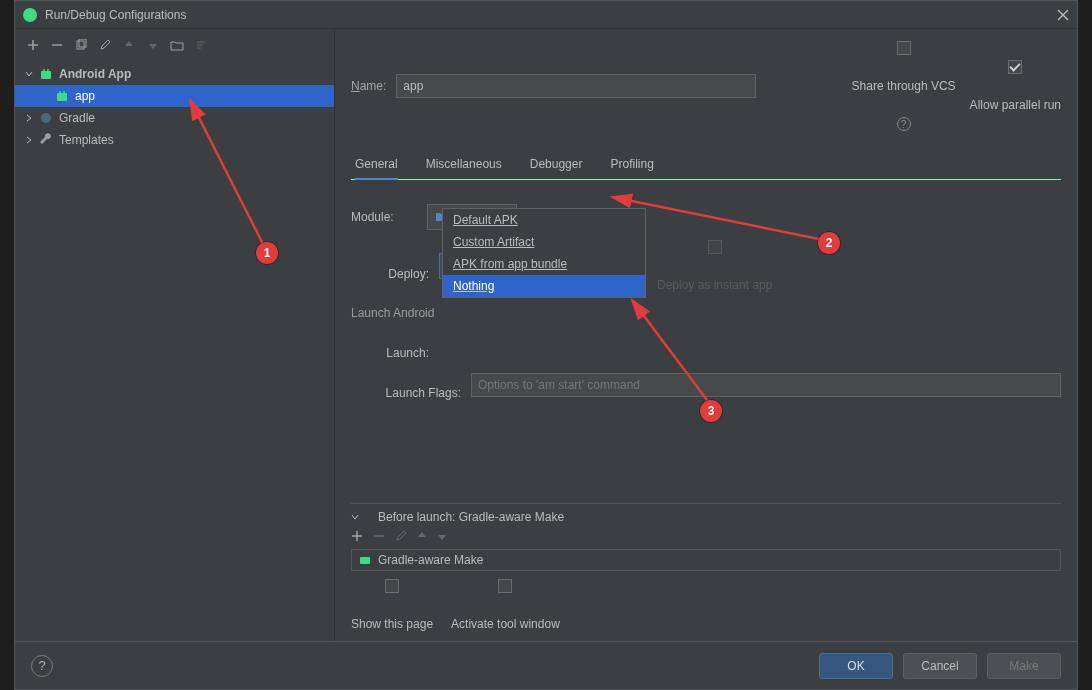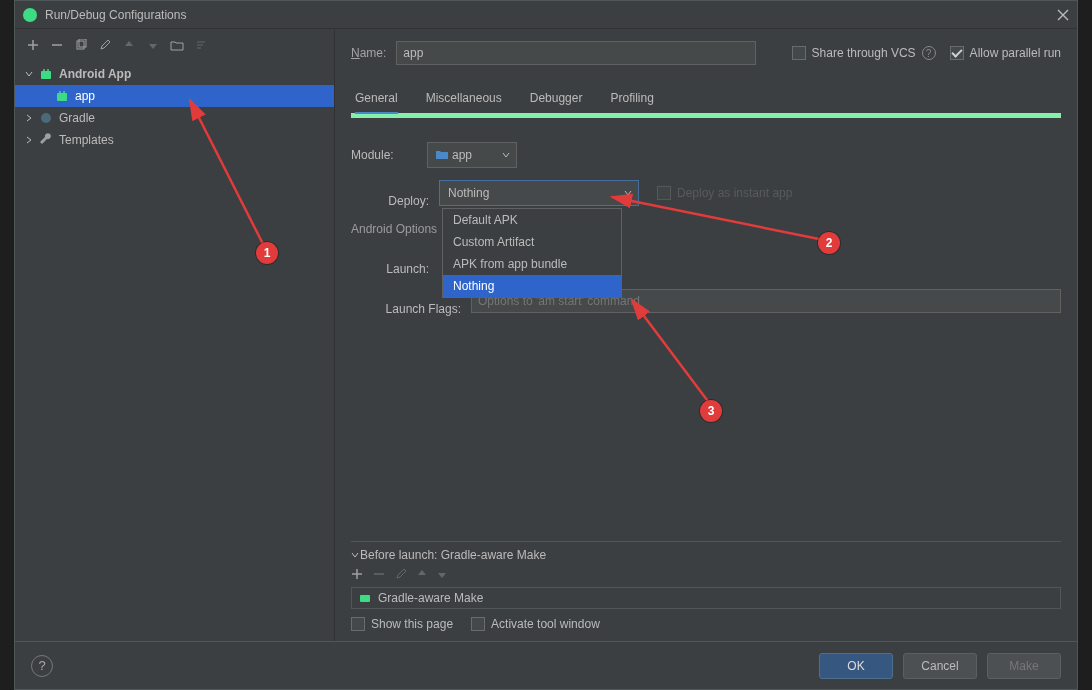--- a/index.html
+++ b/index.html
@@ -72,32 +72,32 @@
   .right-pane { flex: 1; display:flex; flex-direction:column; padding: 12px 16px 0 16px; }
   .top-row { display:flex; align-items:center; gap:10px; }
   .lbl { color:#a3a3a3; }
   .lbl .u { text-decoration: underline; }
   .text-input {
     background:#45494a; border:1px solid #616161; color:#bbbbbb;
     height:24px; padding:0 6px; font-size:12px;
   }
   .name-input { flex:1; max-width: 360px; }
   .top-right { margin-left:auto; display:flex; align-items:center; gap:14px; }
-  .chk { display:inline-flex; align-items:center; gap:6px; cursor:pointer; }
+  .chk { display:inline-flex; align-items:center; gap:24px; cursor:pointer;flex-direction:column; }
   .chkbox {
     width:14px; height:14px; border:1px solid #6b6b6b; background:#43494a;
     display:inline-flex; align-items:center; justify-content:center;
   }
   .chkbox.checked::after {
     content:""; width:8px; height:4px; border-left:2px solid #cfcfcf; border-bottom:2px solid #cfcfcf;
     transform: rotate(-45deg); margin-top:-3px;
   }
   .help-circle { width:14px;height:14px;border:1px solid #888;border-radius:50%;display:inline-flex;align-items:center;justify-content:center;font-size:10px;color:#888; }
 
-  .tabs { display:flex; gap:28px; margin-top:20px; border-bottom:5px solid #86efac; padding:0 0 0 4px; }
+  .tabs { display:flex; gap:28px; margin-top:20px; border-bottom:1px solid #86efac; padding:0 0 0 4px; }
   .tab { padding:6px 0 8px 0; color:#bbbbbb; cursor:pointer; }
   .tab.active { color:#bbbbbb; position:relative; }
   .tab.active::after { content:""; position:absolute; left:0; right:0; bottom:-1px; height:2px; background:#4a88c7; }
 
   .form-area { padding:14px 0 0 0; }
   .form-row { display:flex; align-items:center; margin:10px 0; }
   .form-row .rlabel { width:70px; text-align:left; margin-right:6px; }
   .form-row .ilabel { width:58px; text-align:right; margin-right:10px; margin-left:20px;margin-top:16px; }
   .select {
     background:#45494a; border:1px solid #616161; color:#bbbbbb;
@@ -112,21 +112,21 @@
   .section-title { color:#9b9b9b; margin:14px 0 2px 0; }
   .disabled-text { color:#6f6f6f; }
   .long-input { flex:1; max-width:600px; }
   
 
   .before-launch {
     margin-top:auto;
     border-top:1px solid #515658;
     padding-top:6px;
   }
-  .bl-header { display:flex; align-items:center; gap:1px; cursor:pointer; }
+  .bl-header { display:flex; align-items:center; gap:19px; cursor:pointer; }
   .bl-toolbar { display:flex; gap:10px; padding:6px 0 4px 0; }
   .bl-list {
     border:1px solid #515658; background:#3c3f41;
     height:22px; display:flex; align-items:center; padding:0 6px;
   }
   .bl-bottom { display:flex; gap:18px; padding:8px 0 10px 0; }
 
   .footer {
     position:absolute; bottom:0; left:0; right:0; height:48px;
     display:flex; align-items:center; padding:0 16px;
@@ -143,22 +143,23 @@
     cursor:pointer; padding:0 14px; border-radius:3px;
   }
   .btn.primary { background:#365880; border-color:#4c708c; color:#dcdcdc;margin-left:16px; }
   .btn.disabled { color:#777; cursor:default; }
 
   
   .drop {
     position:absolute;
     left: 773px; top: 0; 
     background:#3c3f41; border:1px solid #616161;
-    width:180px;
+    width:204px;
     z-index: 20;
+    text-decoration: underline;
   }
   .drop .opt { height:22px; display:flex; align-items:center; padding:0 10px; cursor:pointer; }
   .drop .opt.highlight { background:#2f65ca; color:#fff; }
 
   
   .marker {
     position:absolute; width:22px;height:22px;border-radius:50%;
     background:#e23b3b; color:#fff; font-size:12px; font-weight:600;
     display:flex;align-items:center;justify-content:center;
     box-shadow:0 0 0 1px rgba(0,0,0,.3);
@@ -326,21 +327,21 @@
             <span class="chev"><svg viewBox="0 0 8 8">
                   <path d="M1 2l3 4 3-4" stroke="#bbb" fill="none"></path>
                 </svg></span>
           </div>
           <label class="chk" style="margin-left:18px; opacity:.55">
             <span class="chkbox"></span>
             <span class="disabled-text">Deploy as instant app</span>
           </label>
         </div>
 
-        <div class="section-title">Android Options</div>
+        <div class="section-title">Launch Android</div>
         <div class="form-row">
           <span class="ilabel">Launch:</span>
         </div>
         <div class="form-row">
           <span class="ilabel" style="width:90px">Launch Flags:</span>
           <input class="text-input long-input" placeholder="Options to 'am start' command" style="">
         </div>
       </div>
 
       <div class="before-launch">

